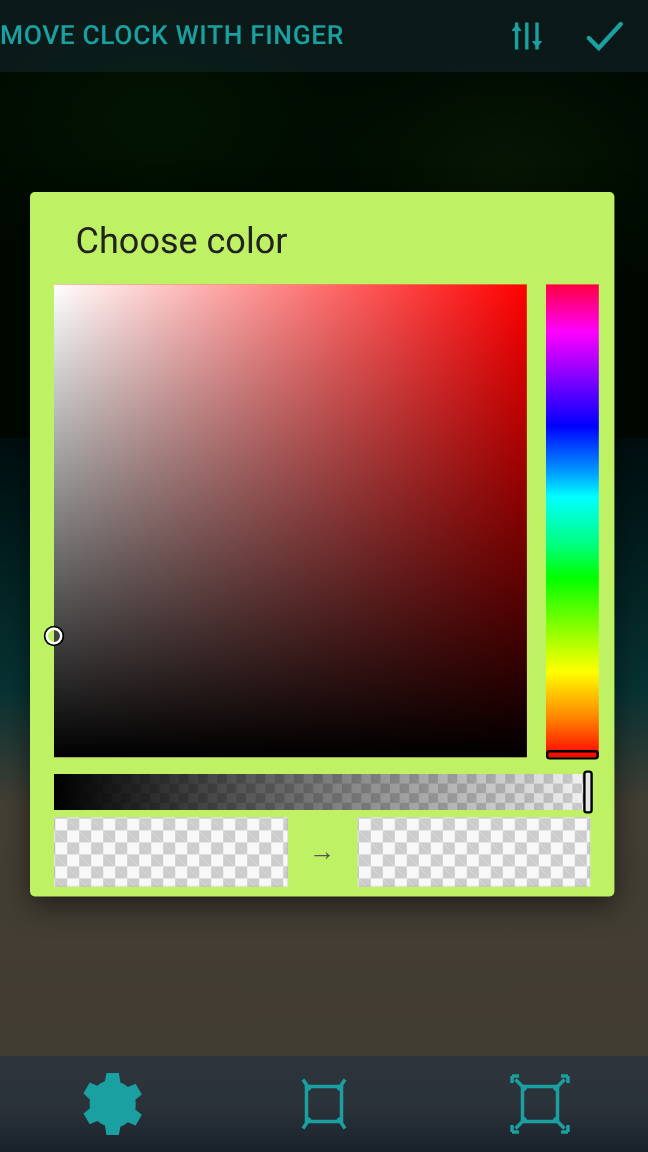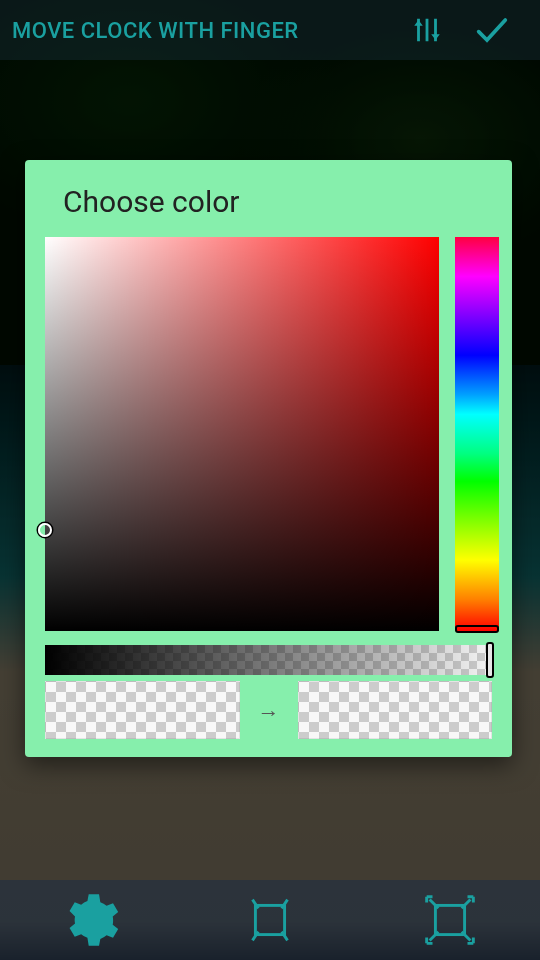--- a/index.html
+++ b/index.html
@@ -20,21 +20,21 @@
   }
   .bg:after{ 
     content:''; position:absolute; inset:0;
     background: rgba(0,0,0,0.45);
   }
 
   
   .topbar {
     position: relative; height: 60px;
     display: flex; align-items: center;
-    padding: 0 12px;
+    padding: 0 0;
     background: rgba(30,55,70,0.35);
     z-index: 2;
   }
   .topbar-title {
     flex: 1;
     font-size: 22px; font-weight: 500;
     color: #1aa0a0;
     letter-spacing: 0.5px;
   }
   .topbar-icon { padding: 8px 12px; color:#1aa0a0; display:flex; align-items:center; }
@@ -46,23 +46,23 @@
     background: rgba(30,45,65,0.6);
     display: flex; justify-content: space-around; align-items: center;
     z-index: 2;
   }
   .bottom-btn { color:#1aa0a0; display:flex; align-items:center; justify-content:center; width:120px; height:70px;}
 
   
   .modal {
     position: absolute;
     left: 25px; right: 28px; top: 160px;
-    background: #86efac;
+    background: #bef264;
     border-radius: 4px;
-    padding: 24px 20px 18px 20px;
+    padding: 24px 20px 8px 20px;
     z-index: 5;
     box-shadow: 0 8px 24px rgba(0,0,0,0.5);
   }
   .modal-title {
     font-size: 30px; font-weight: 400; color:#222;
     margin: 0 0 18px 18px;
   }
   .picker-row { display:flex; gap:16px; }
   .sat-val {
     position: relative; width: 394px; height: 394px;

